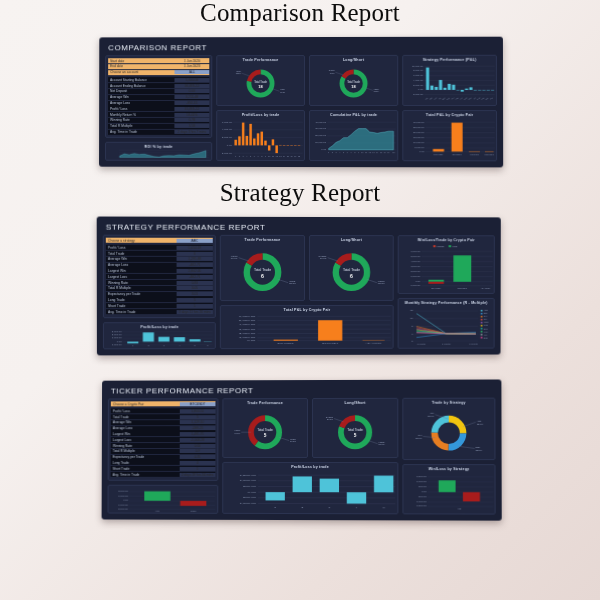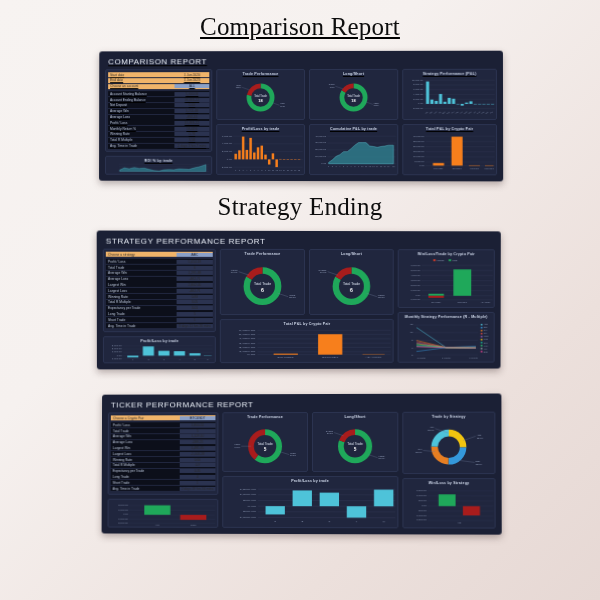--- a/index.html
+++ b/index.html
@@ -53,21 +53,21 @@
   .neg{color:#e03131;}
   .neu{color:#dfe6f2;}
   .cyanbar{fill:#4ec3d9;}
   .orangebar{fill:#f77f1c;}
 </style>
 </head>
 <body>
 
 <div class="page">
 
-  <div class="section" style="padding-top:14px;text-decoration:underline;">
+  <div class="section" style="padding-top:0;">
     <div class="sec-title">Comparison Report</div>
 
     <div class="dash skew1" style="width:404px;height:130px;margin-top:12px;">
       <div class="dash-title">COMPARISON REPORT</div>
 
       <div class="grid">
 
         <div class="col" style="flex:0 0 108px;">
           <div class="ctrl" style="flex:0 0 auto;">
             <div class="ctrl-row filter">
@@ -401,21 +401,21 @@
                 </g>
               </svg>
             </div>
           </div>
         </div>
       </div>
     </div>
   </div>
 
   <div class="section" style="padding-top:13px;">
-    <div class="sec-title">Strategy Ending</div>
+    <div class="sec-title">Strategy Report</div>
 
     <div class="dash skew2" style="width:404px;height:138px;margin-top:12px;">
       <div class="dash-title">STRATEGY PERFORMANCE REPORT</div>
 
       <div class="grid">
 
         <div class="col" style="flex:0 0 112px;">
           <div class="ctrl" style="flex:0 0 auto;">
             <div class="ctrl-row filter sel">
               <span class="lab">Choose a strategy</span>

